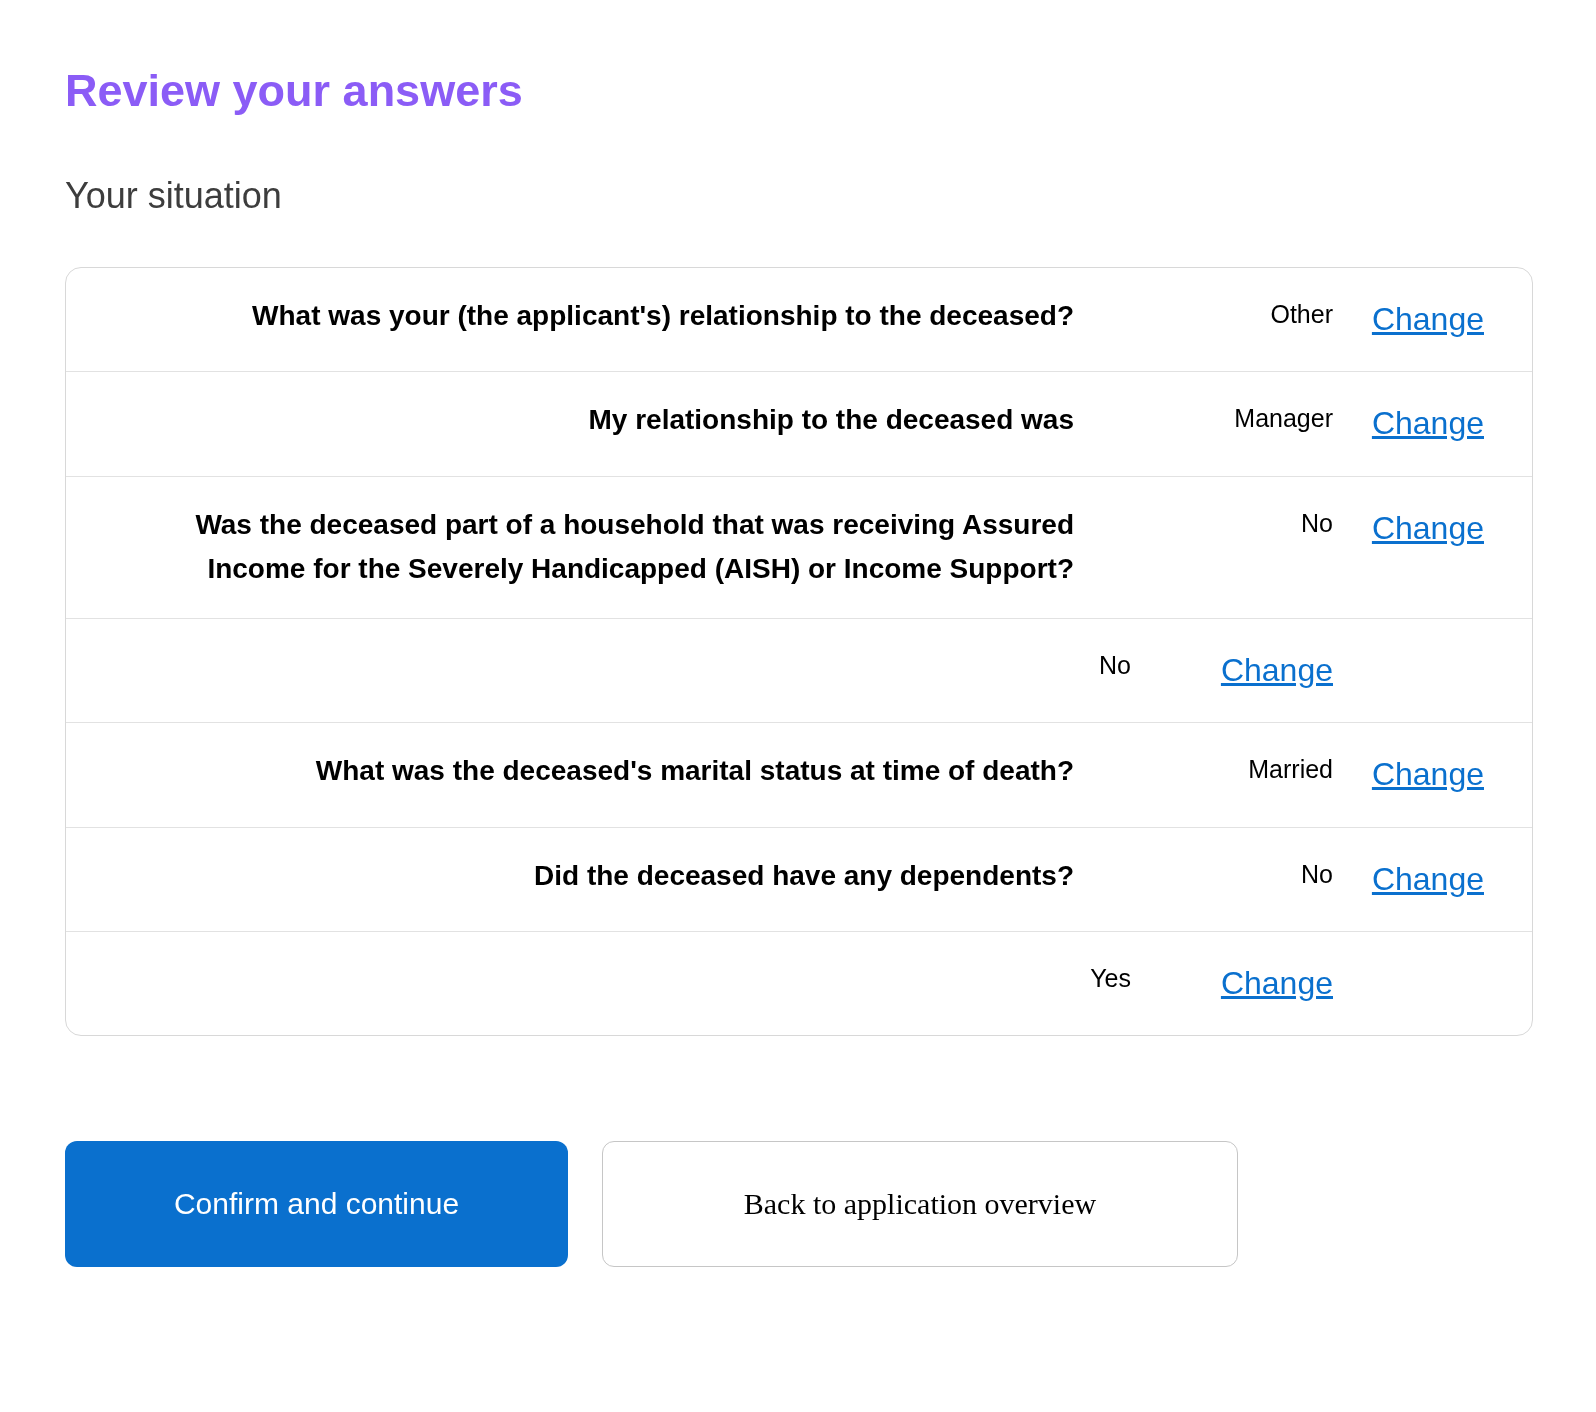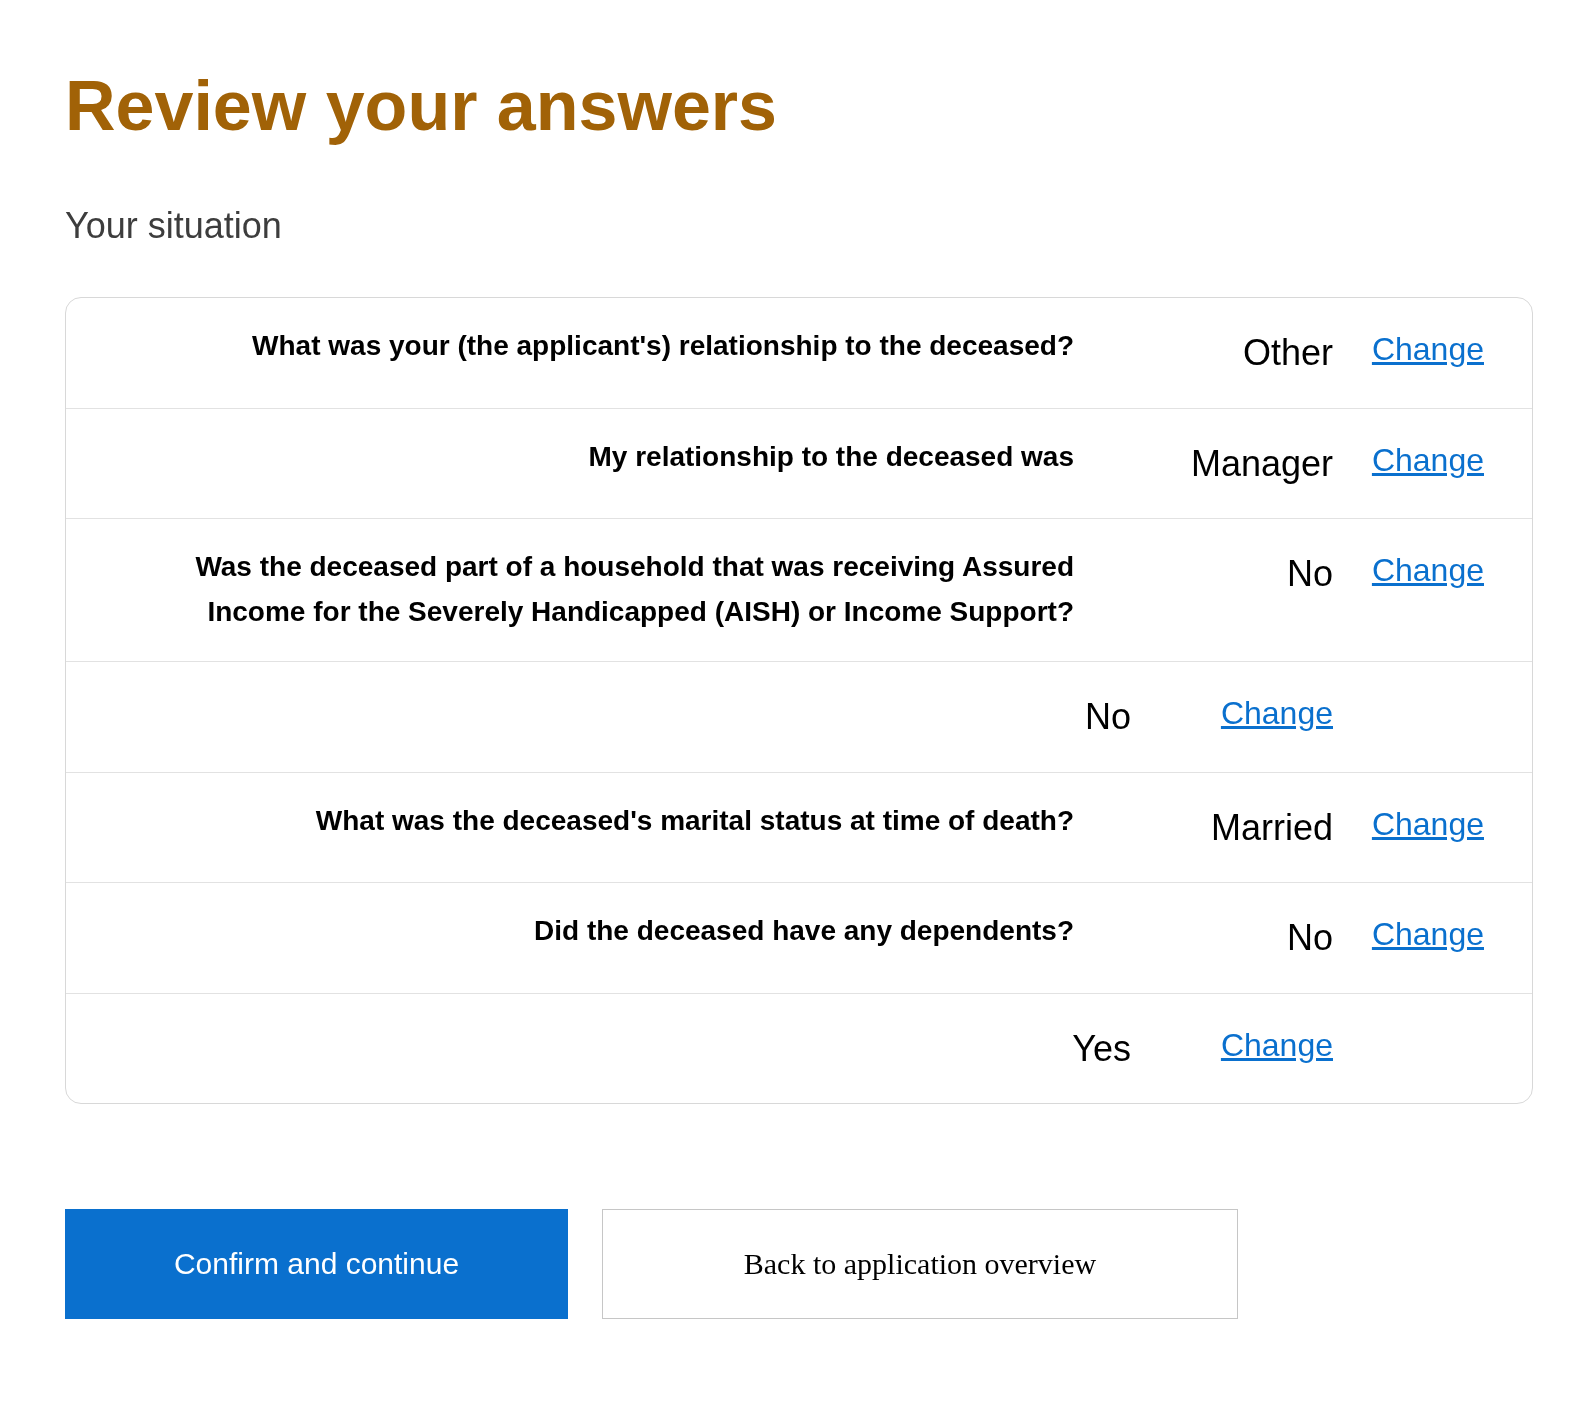--- a/index.html
+++ b/index.html
@@ -18,24 +18,24 @@
     height:1412px;
     overflow:hidden;
   }
   .page{
     padding:64px 60px 0 65px;
     width:1596px;
     height:1412px;
   }
   h1.page-title{
     margin:0;
-    font-size:70px;
+    font-size:45px;
     font-weight:700;
     line-height:1.2;
-    color:#a16207;
+    color:#8b5cf6;
   }
   h2.section-heading{
     margin:56px 0 0 0;
     font-size:36px;
     font-weight:400;
     line-height:1.2;
     color:var(--heading-gray);
   }
   .card{
     margin-top:50px;
@@ -54,43 +54,43 @@
     text-align:right;
   }
   .row:first-of-type{border-top:none;}
   .question{
     font-size:28px;
     font-weight:700;
     line-height:1.6;
     padding-right:57px;
   }
   .answer{
-    font-size:36px;
+    font-size:25px;
     font-weight:400;
     line-height:1.6;
   }
   .action{
     font-size:32px;
     line-height:1.6;
   }
   .change-link{
     color:var(--link-blue);
     text-decoration:underline;
     cursor:pointer;
   }
   .actions{
     margin-top:105px;
     display:flex;
     align-items:center;
   }
   .btn{
-    height:110px;
+    height:126px;
     font-family:inherit;
     font-size:30px;
-    border-radius:0;
+    border-radius:12px;
     cursor:pointer;
     display:inline-flex;
     align-items:center;
     justify-content:center;
   }
   .btn-primary{
     width:503px;
     background:var(--btn-blue);
     color:#fff;
     border:none;

